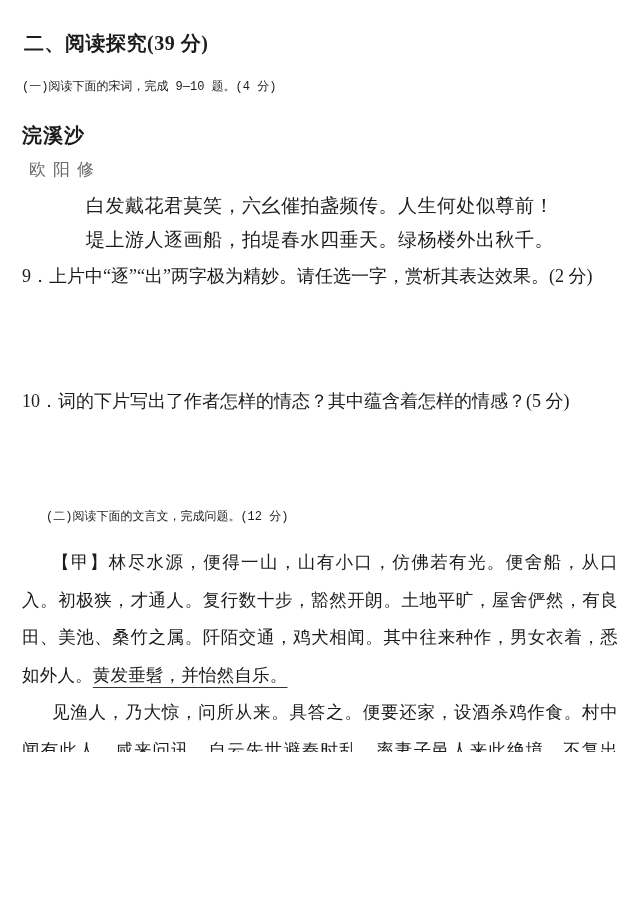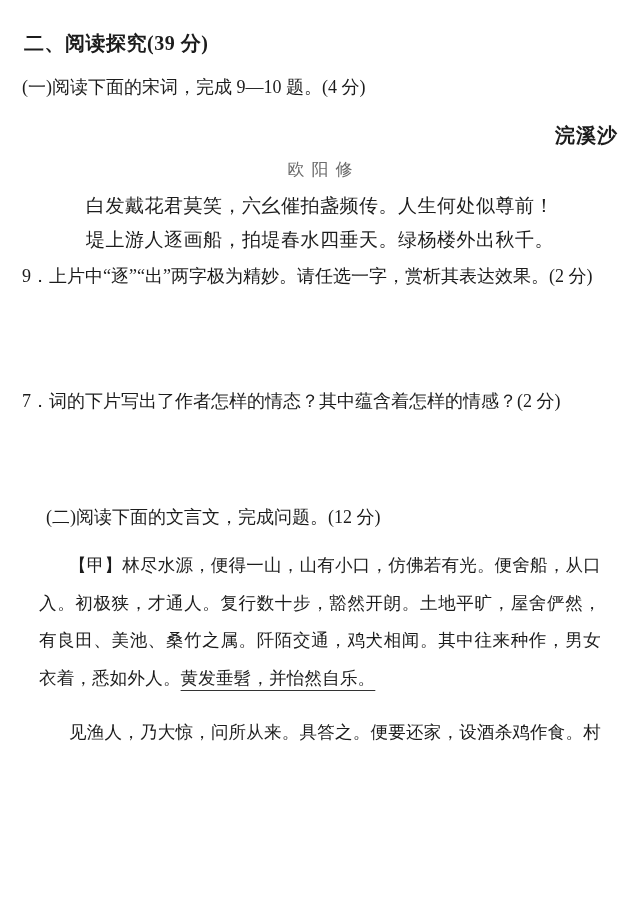--- a/index.html
+++ b/index.html
@@ -20,38 +20,39 @@
   }
   .sec-heading {
     margin: 0 0 0 2px;
     font-size: 20px;
     line-height: 26px;
     font-weight: bold;
     letter-spacing: 0.5px;
   }
   .intro {
     margin: 18px 0 0 0;
-    font-size: 18px;
+    font-size: 12px;
     line-height: 26px;
+    font-family: Liberation Mono, monospace;
   }
   .intro.second {
     margin-top: 0;
     margin-left: 24px;
   }
   .poem-title {
     margin: 22px 0 0 0;
-    text-align: right;
+    text-align: left;
     font-size: 20px;
     line-height: 26px;
     font-weight: bold;
     letter-spacing: 1px;
   }
   .poem-author {
     margin: 10px 0 0 0;
-    text-align: center;
+    text-align: left;
     font-size: 17px;
     line-height: 24px;
     color: #6b6b6b;
     letter-spacing: 7px;
     text-indent: 7px; 
   }
   .poem-line {
     margin: 8px 0 0 0;
     text-align: center;
     font-size: 19px;
@@ -73,21 +74,21 @@
     height: 89px;
   }
   .passage {
     margin-top: 14px;
     font-size: 17.5px;
     line-height: 37.5px;
     text-align: justify;
     letter-spacing: 0.2px;
   }
   .passage p {
-    margin: 17px;
+    margin: 0;
     text-indent: 30px;
     font-family: Liberation Serif, serif;
   }
   .ul {
     text-decoration: underline;
     text-underline-offset: 6px;
     text-decoration-thickness: 1px;
     text-decoration-color: #333;
   }
 </style>
@@ -105,21 +106,21 @@
   <p class="poem-author">欧阳修</p>
 
   <p class="poem-line l2">白发戴花君莫笑，六幺催拍盏频传。人生何处似尊前！</p>
 
   <p class="poem-line">堤上游人逐画船，拍堤春水四垂天。绿杨楼外出秋千。</p>
 
   <p class="question">9．上片中“逐”“出”两字极为精妙。请任选一字，赏析其表达效果。(2 分)</p>
 
   <div class="answer-space"></div>
 
-  <p class="question">7．词的下片写出了作者怎样的情态？其中蕴含着怎样的情感？(2 分)</p>
+  <p class="question">10．词的下片写出了作者怎样的情态？其中蕴含着怎样的情感？(5 分)</p>
 
   <div class="answer-space s2"></div>
 
   <p class="intro second">(二)阅读下面的文言文，完成问题。(12 分)</p>
 
   <div class="passage">
     <p><span>【甲】</span><span>林尽水源，便得一山，山有小口，仿佛若有光。便舍船，从口入。初极狭，才通人。复行数十步，豁然开朗。土地平旷，屋舍俨然，有良田、美池、桑竹之属。阡陌交通，鸡犬相闻。其中往来种作，男女衣着，悉如外人。</span><span class="ul">黄发垂髫，并怡然自乐。</span></p>
     <p>见渔人，乃大惊，问所从来。具答之。便要还家，设酒杀鸡作食。村中闻有此人，咸来问讯。自云先世避秦时乱，率妻子邑人来此绝境，不复出焉，遂与外人间隔。问今是何世，乃不知有汉，无论魏晋。此人一一为具言所闻，皆叹惋。余人各复延至其家，皆出酒食。停数日，辞去。此中人语云：“不足为外人道也。”</p>
 
   </div>

